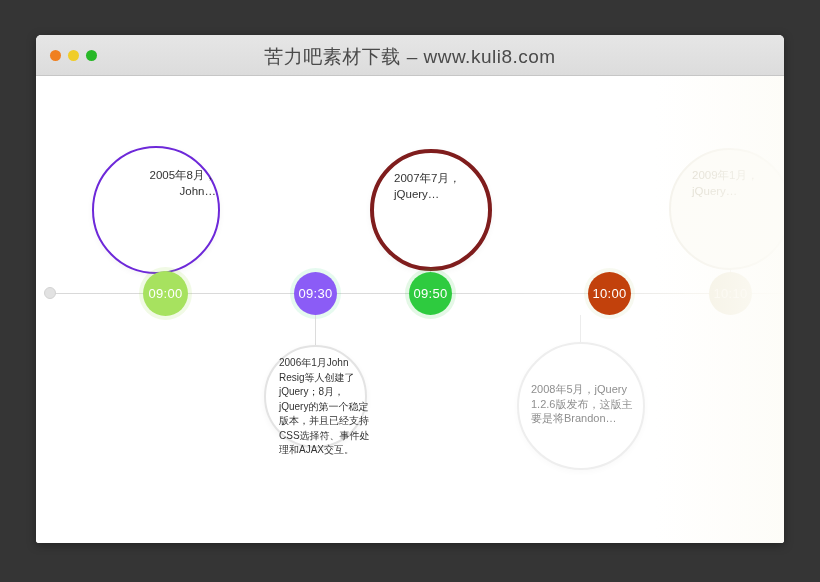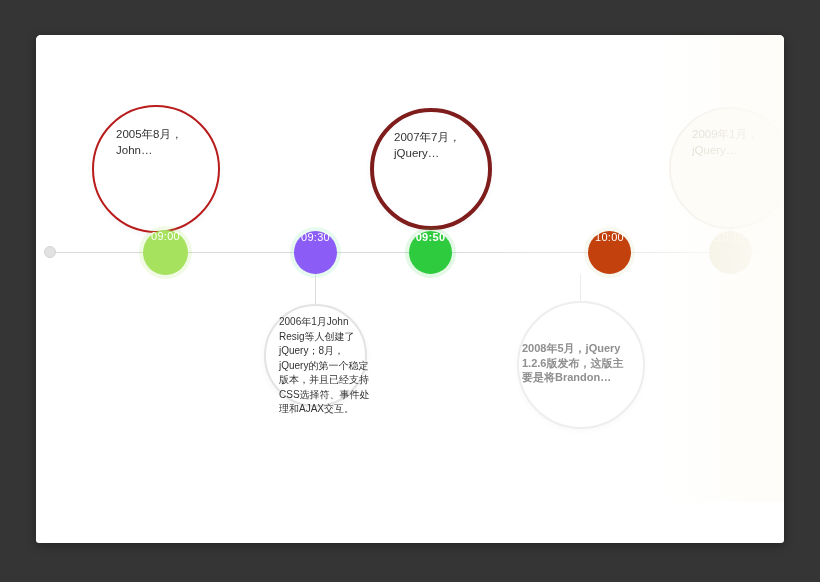--- a/index.html
+++ b/index.html
@@ -92,24 +92,24 @@
     background: #e2e2e2;
     border: 1px solid #d3d3d3;
     box-sizing: border-box;
   }
 
   
   .node {
     position: absolute;
     border-radius: 50%;
     display: flex;
-    align-items: flex-start;
+    align-items: center;
     justify-content: center;
     color: #ffffff;
-    font-size: 11px;
+    font-size: 13px;
     letter-spacing: 0.3px;
     box-sizing: border-box;
   }
 
   
   .connector {
     position: absolute;
     width: 1px;
     background: #dcdcdc;
   }
@@ -140,28 +140,36 @@
     height: 467px;
     background: linear-gradient(to right, rgba(255,255,255,0) 0%, rgba(253,252,247,0.9) 100%);
     pointer-events: none;
   }
 </style>
 </head>
 <body>
 
 <div id="browser-window">
 
+  <div id="title-bar">
+    <div id="traffic-lights">
+      <div class="dot red"></div>
+      <div class="dot yellow"></div>
+      <div class="dot green"></div>
+    </div>
+    <div id="window-title">苦力吧素材下载 – www.kuli8.com</div>
+  </div>
 
   <div id="timeline-canvas">
 
     <div id="timeline-axis"></div>
     <div id="axis-start-dot"></div>
 
     <div class="bubble" style="left:56px; top:70px; width:128px; height:128px;
-                border:2px solid #b91c1c; box-shadow:0 2px 6px rgba(0,0,0,0.045);">
+                border:2px solid #6d28d9; box-shadow:0 2px 6px rgba(0,0,0,0.045);text-align:right;">
       <div class="bubble-text" style="left:22px; top:20px; width:100px; color:#333333;">2005年8月，John…</div>
     </div>
     <div class="connector" style="left:129px; top:198px; height:24px;"></div>
     <div class="node" style="left:106px; top:200px; width:0; height:0;"></div>
     <div class="node" style="left:107px; top:195px; width:45px; height:45px;
                 background:#a7e25f; box-shadow:0 0 0 4px rgba(167,226,95,0.16);">
       <span>09:00</span>
     </div>
 
     <div class="node" style="left:258px; top:196px; width:43px; height:43px;
@@ -180,33 +188,33 @@
 理和AJAX交互。</div>
     </div>
 
     <div class="bubble" style="left:334px; top:73px; width:122px; height:122px;
                 border:4px solid #7f1d1d; box-shadow:0 2px 6px rgba(0,0,0,0.045);">
       <div class="bubble-text" style="left:20px; top:18px; width:96px; color:#333333;">2007年7月，
 jQuery…</div>
     </div>
     <div class="connector" style="left:394px; top:195px; height:27px;"></div>
     <div class="node" style="left:373px; top:196px; width:43px; height:43px;
-                background:#2ecb3f; box-shadow:0 0 0 4px rgba(46,203,63,0.13);font-weight:bold;">
+                background:#2ecb3f; box-shadow:0 0 0 4px rgba(46,203,63,0.13);">
       <span>09:50</span>
     </div>
 
     <div class="node" style="left:552px; top:196px; width:43px; height:43px;
                 background:#c2410c; box-shadow:0 0 0 4px rgba(194,205,138,0.13);
                 color:#ffffff;">
       <span>10:00</span>
     </div>
     <div class="connector faded" style="left:544px; top:239px; height:28px;"></div>
     <div class="bubble" style="left:481px; top:266px; width:128px; height:128px;
                 border:2px solid #eeeeee; box-shadow:0 2px 6px rgba(0,0,0,0.028);">
-      <div class="bubble-text" style="left:3px; top:38px; width:104px; font-size:11px; line-height:14.5px; color:#8f8f8f;font-weight:bold;">2008年5月，jQuery
+      <div class="bubble-text" style="left:12px; top:38px; width:104px; font-size:11px; line-height:14.5px; color:#8f8f8f;">2008年5月，jQuery
 1.2.6版发布，这版主
 要是将Brandon…</div>
     </div>
 
     <div class="bubble" style="left:633px; top:72px; width:122px; height:122px;
                 border:2px solid #f4f2eb; background:#fdfcf8;">
       <div class="bubble-text" style="left:21px; top:18px; width:96px; color:#ddd9cc;">2009年1月，
 jQuery…</div>
     </div>
     <div class="connector faint" style="left:694px; top:194px; height:28px;"></div>

